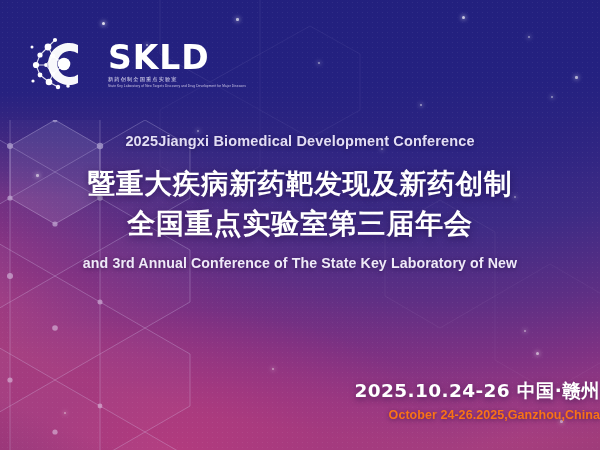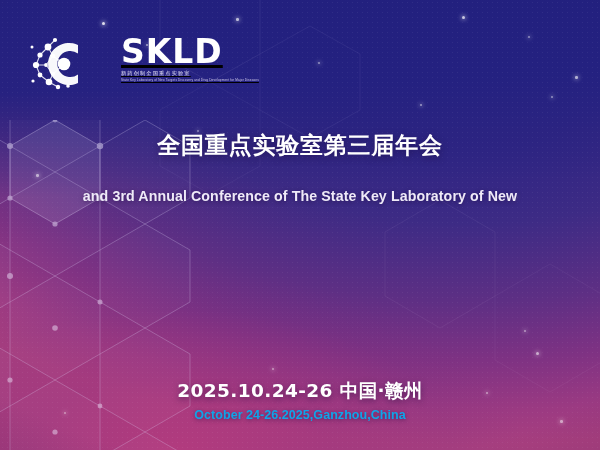--- a/index.html
+++ b/index.html
@@ -86,24 +86,23 @@
     background: #ffffff;
     box-shadow: 0 0 4px 1px rgba(255,255,255,0.55);
   }
 
   
   .logo-wrap {
     position: absolute;
     left: 30px;
     top: 34px;
     display: flex;
-    align-items: flex-start;
-    gap: 23px;
+    align-items: center;
+    gap: 10px;
     z-index: 5;
-    text-decoration: underline;
   }
   .logo-mark { width: 68px; height: 60px; flex: 0 0 auto; }
   .logo-text-col {
     display: flex;
     flex-direction: column;
     justify-content: center;
     padding-top: 2px;
   }
   .logo-skld {
     font-family: "DejaVu Sans", sans-serif;
@@ -161,58 +160,58 @@
     font-size: 27.5px;
     font-weight: 700;
     color: #ffffff;
     letter-spacing: 0.8px;
     margin-top: 17px;
     line-height: 1.28;
     text-shadow: 0 2px 7px rgba(25,10,60,0.55);
   }
   .title-sub2 {
     font-family: "DejaVu Sans", sans-serif;
-    font-size: 23px;
+    font-size: 28px;
     font-weight: 700;
     color: #ffffff;
     letter-spacing: 0.8px;
     line-height: 1.28;
     margin-top: 5px;
     text-shadow: 0 2px 7px rgba(25,10,60,0.55);
   }
   .sub-en {
     font-size: 14.2px;
     font-weight: 600;
     color: #efeaf8;
     letter-spacing: 0.1px;
     line-height: 1.52;
-    margin-top: 26px;
+    margin-top: 11px;
     text-shadow: 0 1px 4px rgba(30,10,60,0.5);
   }
 
   .footer {
     position: absolute;
     left: 0;
     right: 0;
     top: 378px;
-    text-align: center;
+    text-align: right;
     z-index: 6;
   }
   .date-cn {
     font-family: "DejaVu Sans", sans-serif;
     font-size: 18.5px;
     font-weight: 700;
     color: #ffffff;
     letter-spacing: 0.4px;
     text-shadow: 0 2px 6px rgba(30,10,60,0.5);
   }
   .date-en {
     font-size: 12.5px;
     font-weight: 600;
-    color: #0ea5e9;
+    color: #f97316;
     letter-spacing: 0.05px;
     margin-top: 5px;
     text-shadow: 0 1px 4px rgba(30,10,60,0.5);
   }
 </style>
 </head>
 <body>
 
 <div id="poster">
 
@@ -321,20 +320,22 @@
       </g>
     </svg>
     <div class="logo-text-col">
       <div class="logo-skld">SKLD</div>
       <div class="logo-cn">新药创制全国重点实验室</div>
       <div class="logo-en">State Key Laboratory of New Targets Discovery and Drug Development for Major Diseases</div>
     </div>
   </div>
 
   <div class="content">
+    <div class="title-main-en">2025Jiangxi Biomedical Development Conference</div>
+    <div class="title-sub1">暨重大疾病新药靶发现及新药创制</div>
     <div class="title-sub2">全国重点实验室第三届年会</div>
     <div class="sub-en">and 3rd Annual Conference of  The State Key Laboratory of New</div>
   </div>
 
   <div class="footer">
     <div class="date-cn">2025.10.24-26 中国·赣州</div>
     <div class="date-en">October 24-26.2025,Ganzhou,China</div>
   </div>
 
 </div>

